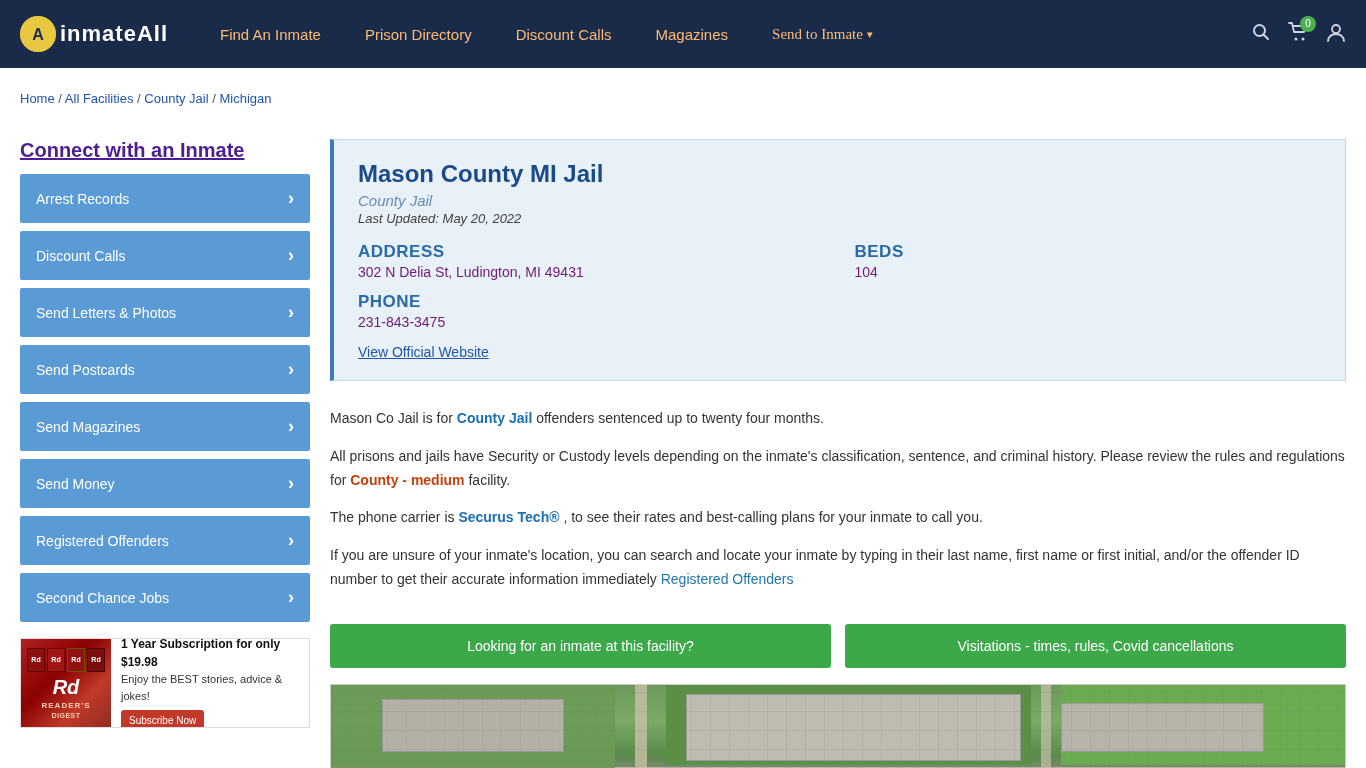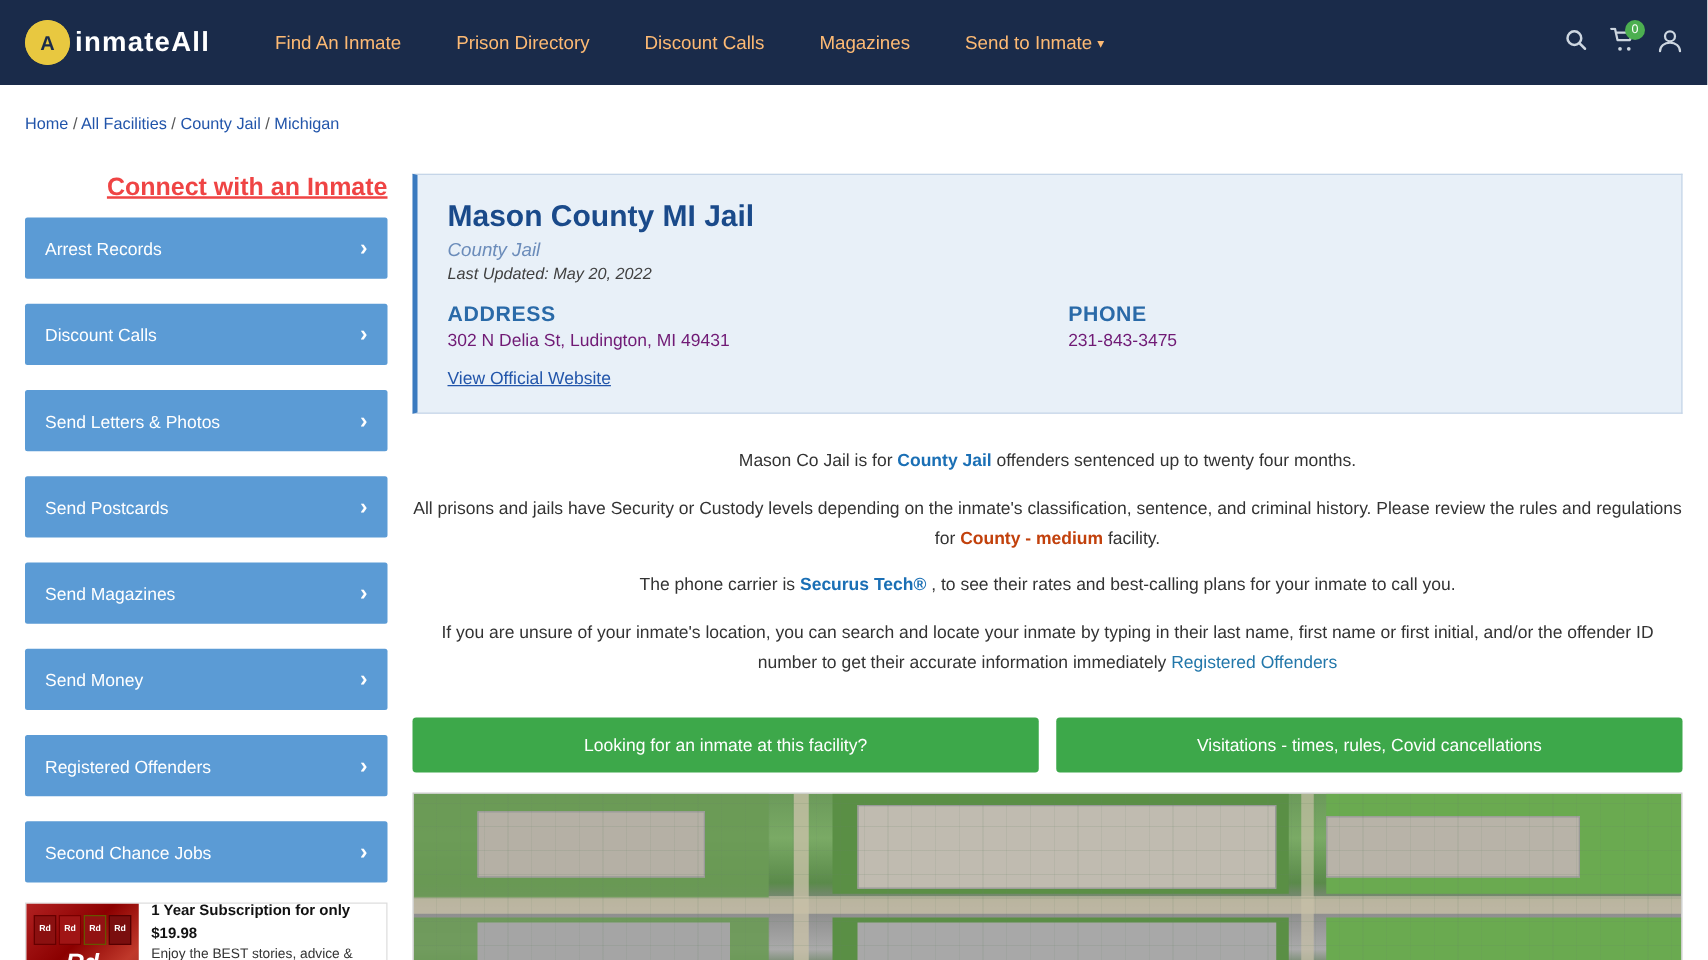--- a/index.html
+++ b/index.html
@@ -48,20 +48,21 @@
       cursor: pointer;
       white-space: nowrap;
       height: 68px;
       display: flex;
       align-items: center;
     }
     .nav-item.send-to {
       display: flex;
       align-items: center;
       gap: 4px;
+      font-family: Liberation Serif, serif;
     }
     .header-icons {
       display: flex;
       align-items: center;
       gap: 18px;
       margin-left: auto;
     }
     .header-icon-btn {
       color: #cdd6e0;
       cursor: pointer;
@@ -105,27 +106,26 @@
     
     .sidebar {
       width: 290px;
       flex-shrink: 0;
     }
     .sidebar-title {
       font-size: 20px;
       font-weight: bold;
       text-decoration: underline;
       margin-bottom: 12px;
-      color: #ef4444;
-      text-align: right;
+      color: #4c1d95;
     }
     .sidebar-menu {
       display: flex;
       flex-direction: column;
-      gap: 20px;
+      gap: 8px;
     }
     .sidebar-item {
       background: #5b9bd5;
       color: #fff;
       display: flex;
       align-items: center;
       justify-content: space-between;
       padding: 14px 16px;
       cursor: pointer;
       font-size: 14px;
@@ -244,21 +244,20 @@
 
     
     .description-area {
       padding: 8px 0;
       line-height: 1.7;
       font-size: 14px;
       color: #333;
     }
     .description-area p {
       margin-bottom: 14px;
-      text-align: center;
     }
     .link-blue { color: #1a6fb5; text-decoration: none; font-weight: bold; }
     .link-green { color: #c2410c; text-decoration: none; font-weight: bold; }
     .link-teal { color: #2277aa; text-decoration: none; }
 
     
     .action-buttons {
       display: flex;
       gap: 14px;
       margin-top: 10px;
@@ -435,20 +434,24 @@
 
     <div class="facility-card">
       <div class="facility-name">Mason County MI Jail</div>
       <div class="facility-type">County Jail</div>
       <div class="facility-updated">Last Updated: May 20, 2022</div>
 
       <div class="facility-details">
         <div class="detail-group">
           <div class="detail-label">ADDRESS</div>
           <div class="detail-value">302 N Delia St, Ludington, MI 49431</div>
+        </div>
+        <div class="detail-group">
+          <div class="detail-label">BEDS</div>
+          <div class="detail-value">104</div>
         </div>
         <div class="detail-group">
           <div class="detail-label">PHONE</div>
           <div class="detail-value">231-843-3475</div>
         </div>
       </div>
 
       <a class="official-link">View Official Website</a>
     </div>
 

